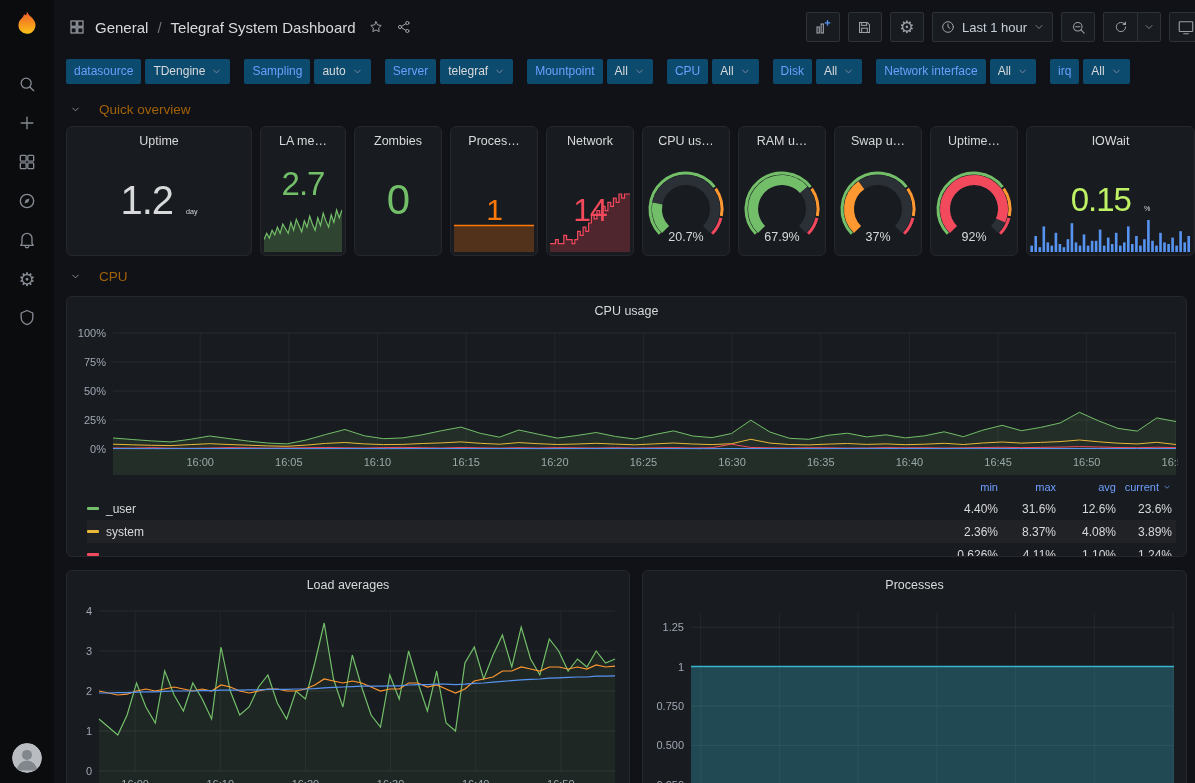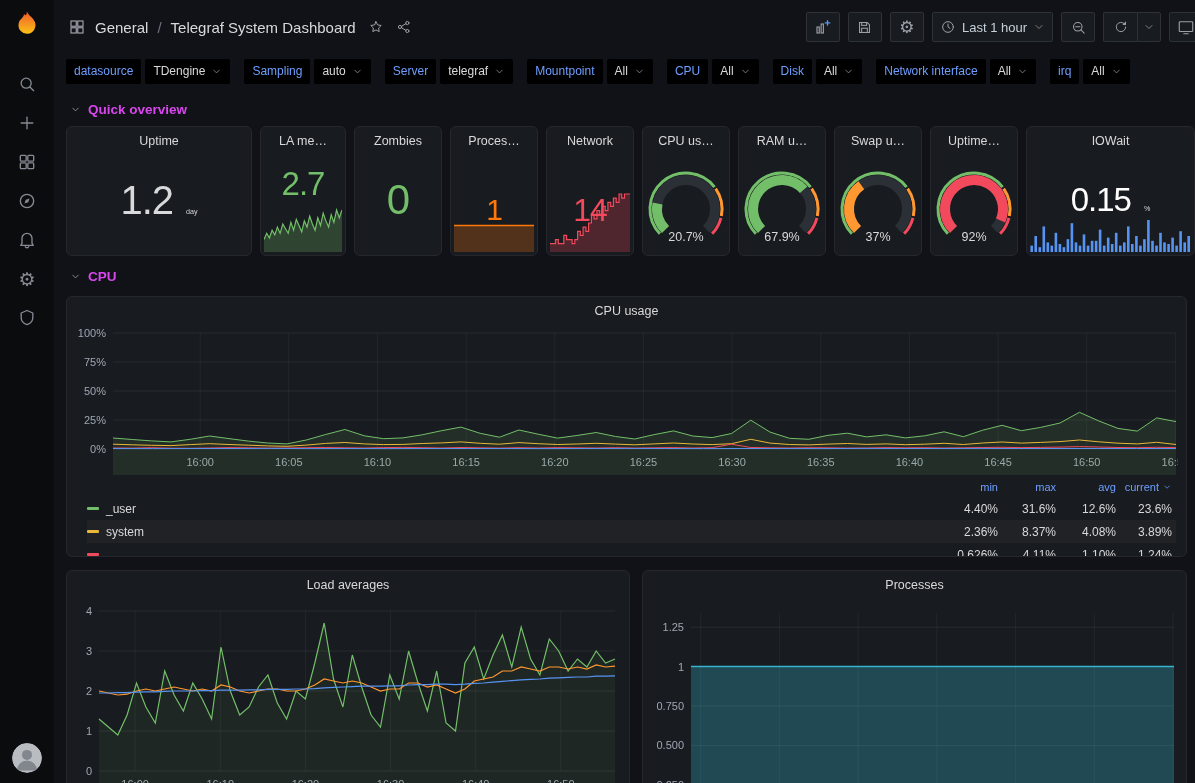--- a/index.html
+++ b/index.html
@@ -31,28 +31,28 @@
 .btn svg{stroke:#9da0a8;fill:none;stroke-width:1.5;stroke-linecap:round}
 .btn .glyph{font-size:17px;color:#9da0a8}
 .btn-group{display:flex}
 .btn-group .btn:first-child{border-right:none;border-radius:2px 0 0 2px}
 .btn-group .btn:last-child{border-radius:0 2px 2px 0;min-width:24px;padding:0 4px}
 .tp-label{font-size:13px;white-space:nowrap}
 .tv-btn{margin-right:-16px}
 
 .filters{height:38px;flex:none;display:flex;align-items:center;gap:14px;padding:2px 12px 6px}
 .pair{display:flex;align-items:center;gap:4px}
-.chip{height:25px;display:flex;align-items:center;padding:0 8px;background:#000000;border-radius:2px;font-size:12px;cursor:pointer;white-space:nowrap}
+.chip{height:25px;display:flex;align-items:center;padding:0 8px;background:#0c4a6e;border-radius:2px;font-size:12px;cursor:pointer;white-space:nowrap}
 .chip.lab{color:#6e9fff}
 .chip.val{color:#d8d9da;gap:6px}
 .chip .car{display:flex}
 .chip svg{stroke:#9da0a8;fill:none;stroke-width:1.6;stroke-linecap:round}
 
-.sect{height:34px;flex:none;display:flex;align-items:center;gap:7px;padding-left:16px;
-  font-size:13.5px;font-weight:700;color:#d946ef;cursor:pointer}
+.sect{height:34px;flex:none;display:flex;align-items:center;gap:18px;padding-left:16px;
+  font-size:13.5px;font-weight:400;color:#a16207;cursor:pointer}
 .sect svg{stroke:#9da0a8;fill:none;stroke-width:1.8;stroke-linecap:round}
 .sect.second{height:40px}
 
 .panel{background:#181b1f;border:1px solid #25272c;border-radius:6px;position:relative;overflow:hidden}
 .panel-title{height:28px;display:flex;align-items:center;justify-content:center;font-size:12.5px;font-weight:500;color:#d8d9da;cursor:pointer;flex:none}
 
 .stat-row{height:130px;flex:none;display:flex;gap:8px;padding-left:12px}
 .stat{flex:none;display:flex;flex-direction:column}
 .stat-body{flex:1;position:relative;margin:0 2px 2px}
 .stat-val-wrap{position:absolute;left:0;right:0;text-align:center;transform:translateY(-50%);white-space:nowrap;z-index:2}
@@ -447,21 +447,21 @@
                 <path d="M20.49 74.51A29 29 0 1 1 67.61 65.52" fill="none" stroke="#f2495c" stroke-width="10"></path>
               </svg></div>
           <div class="gauge-val">92%</div>
         </div>
       </div>
 
       <div class="panel stat" style="width:169px">
         <div class="panel-title">IOWait</div>
         <div class="stat-body">
           <div class="stat-val-wrap v-mid">
-            <span class="stat-value" style="font-size: 33px; color: #ffffff;">0.15</span><span class="stat-unit" style="color: rgb(216, 217, 218);">%</span>
+            <span class="stat-value" style="font-size: 33px; color: #bef264;">0.15</span><span class="stat-unit" style="color: rgb(216, 217, 218);">%</span>
           </div>
           <div class="spark-mount" style="height:32px">
               <svg width="161" height="32" style="display:block">
                 <rect x="0.4" y="25.6" width="2.6" height="6.4" fill="#5794f2"></rect>
                 <rect x="4.4" y="16.0" width="2.6" height="16.0" fill="#5794f2"></rect>
                 <rect x="8.5" y="27.2" width="2.6" height="4.8" fill="#5794f2"></rect>
                 <rect x="12.5" y="6.4" width="2.6" height="25.6" fill="#5794f2"></rect>
                 <rect x="16.5" y="22.4" width="2.6" height="9.6" fill="#5794f2"></rect>
                 <rect x="20.5" y="25.6" width="2.6" height="6.4" fill="#5794f2"></rect>
                 <rect x="24.6" y="12.8" width="2.6" height="19.2" fill="#5794f2"></rect>

